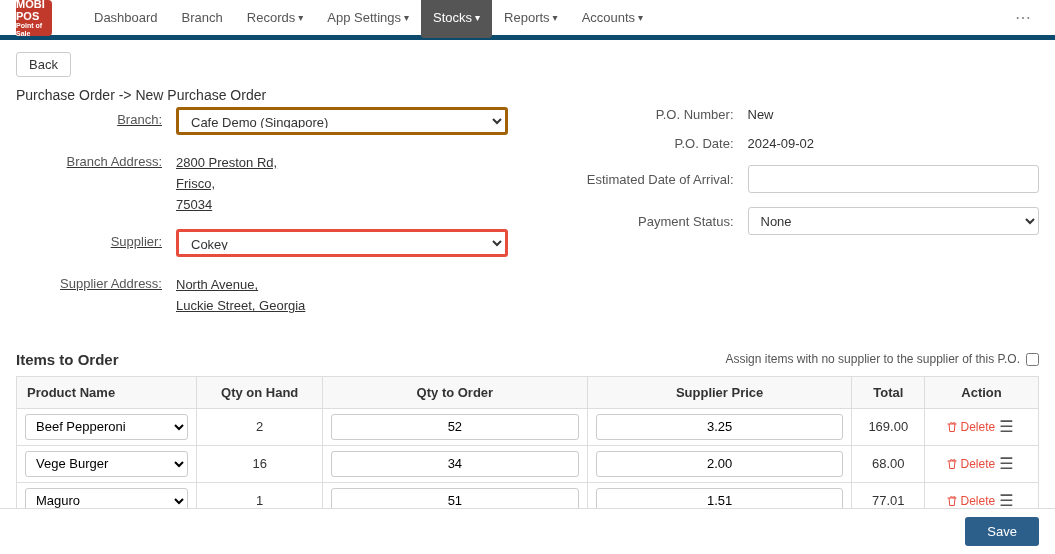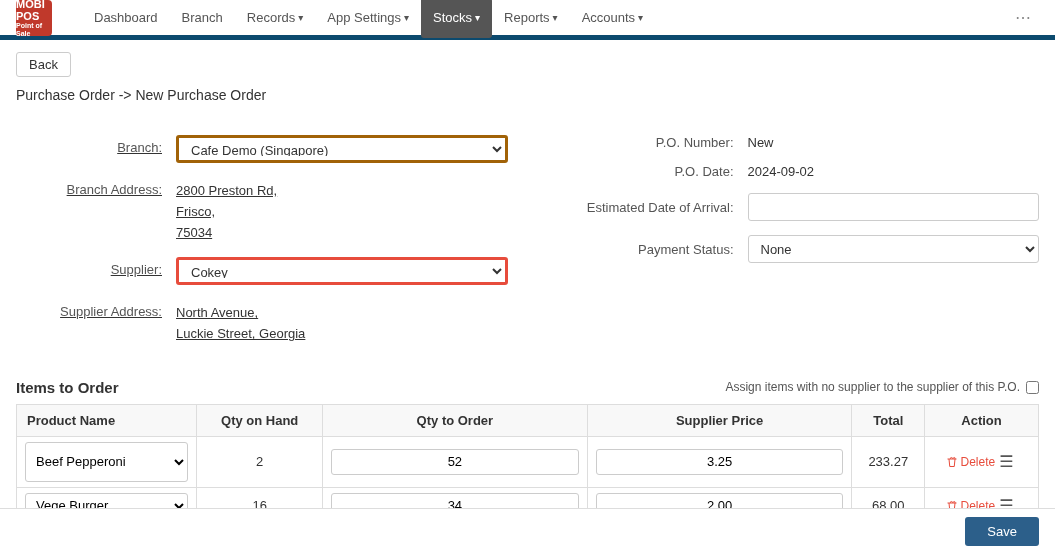--- a/index.html
+++ b/index.html
@@ -34,21 +34,21 @@
     
     .content { padding: 12px 16px; }
 
     
     .btn-back {
       border: 1px solid #ccc; background: #fff; padding: 4px 12px;
       border-radius: 3px; cursor: pointer; font-size: 13px; color: #333;
     }
 
     
-    .breadcrumb { margin-top: 10px; margin-bottom: 32px; font-size: 14px; font-weight: 500; color: #333; }
+    .breadcrumb { margin-top: 10px; margin-bottom: 4px; font-size: 14px; font-weight: 500; color: #333; }
 
     
     .form-grid { display: grid; grid-template-columns: 1fr 1fr; gap: 0 40px; margin-bottom: 20px; }
     .left-col, .right-col { }
 
     .form-row { display: flex; align-items: flex-start; margin-bottom: 14px; text-decoration: underline; }
     .form-label { width: 160px; text-align: right; padding-right: 14px; padding-top: 5px; color: #555; font-size: 13px; font-weight: 500; flex-shrink: 0; }
     .form-value { flex: 1; }
     .form-value select, .form-value input {
       width: 100%; border: 3px solid #a16207; border-radius: 3px; padding: 4px 8px;
@@ -227,32 +227,32 @@
           <th class="center">Qty on Hand</th>
           <th class="center">Qty to Order</th>
           <th class="center">Supplier Price</th>
           <th class="center">Total</th>
           <th class="center">Action</th>
         </tr>
       </thead>
       <tbody id="items-tbody">
       <tr>
     <td>
-      <select style="width:100%;border:1px solid #ccc;border-radius:3px;padding:3px 6px;font-size:13px;height:40px;background:#fff;">
+      <select style="width:100%;border:1px solid #ccc;border-radius:3px;padding:3px 6px;font-size:13px;height:26px;background:#fff;">
         <option>Beef Pepperoni</option>
       </select>
     </td>
     <td class="center">2</td>
     <td class="center">
       <input type="text" value="52" style="">
     </td>
     <td class="center">
       <input type="text" value="3.25" style="">
     </td>
-    <td class="center">233.27</td>
+    <td class="center">169.00</td>
     <td>
       <div class="action-cell">
         <button class="delete-btn">
           <svg width="12" height="12" viewBox="0 0 12 12" fill="#e74c3c">
                     <path d="M1.5 3h9M4.5 3V2.25a.75.75 0 011.5 0H7.5a.75.75 0 011.5 0V3M3 3l.75 7.5h4.5L9 3" stroke="#e74c3c" stroke-width="1" fill="none"></path>
                   </svg>
           Delete
         </button>
         <span class="menu-icon">☰</span>
       </div>

